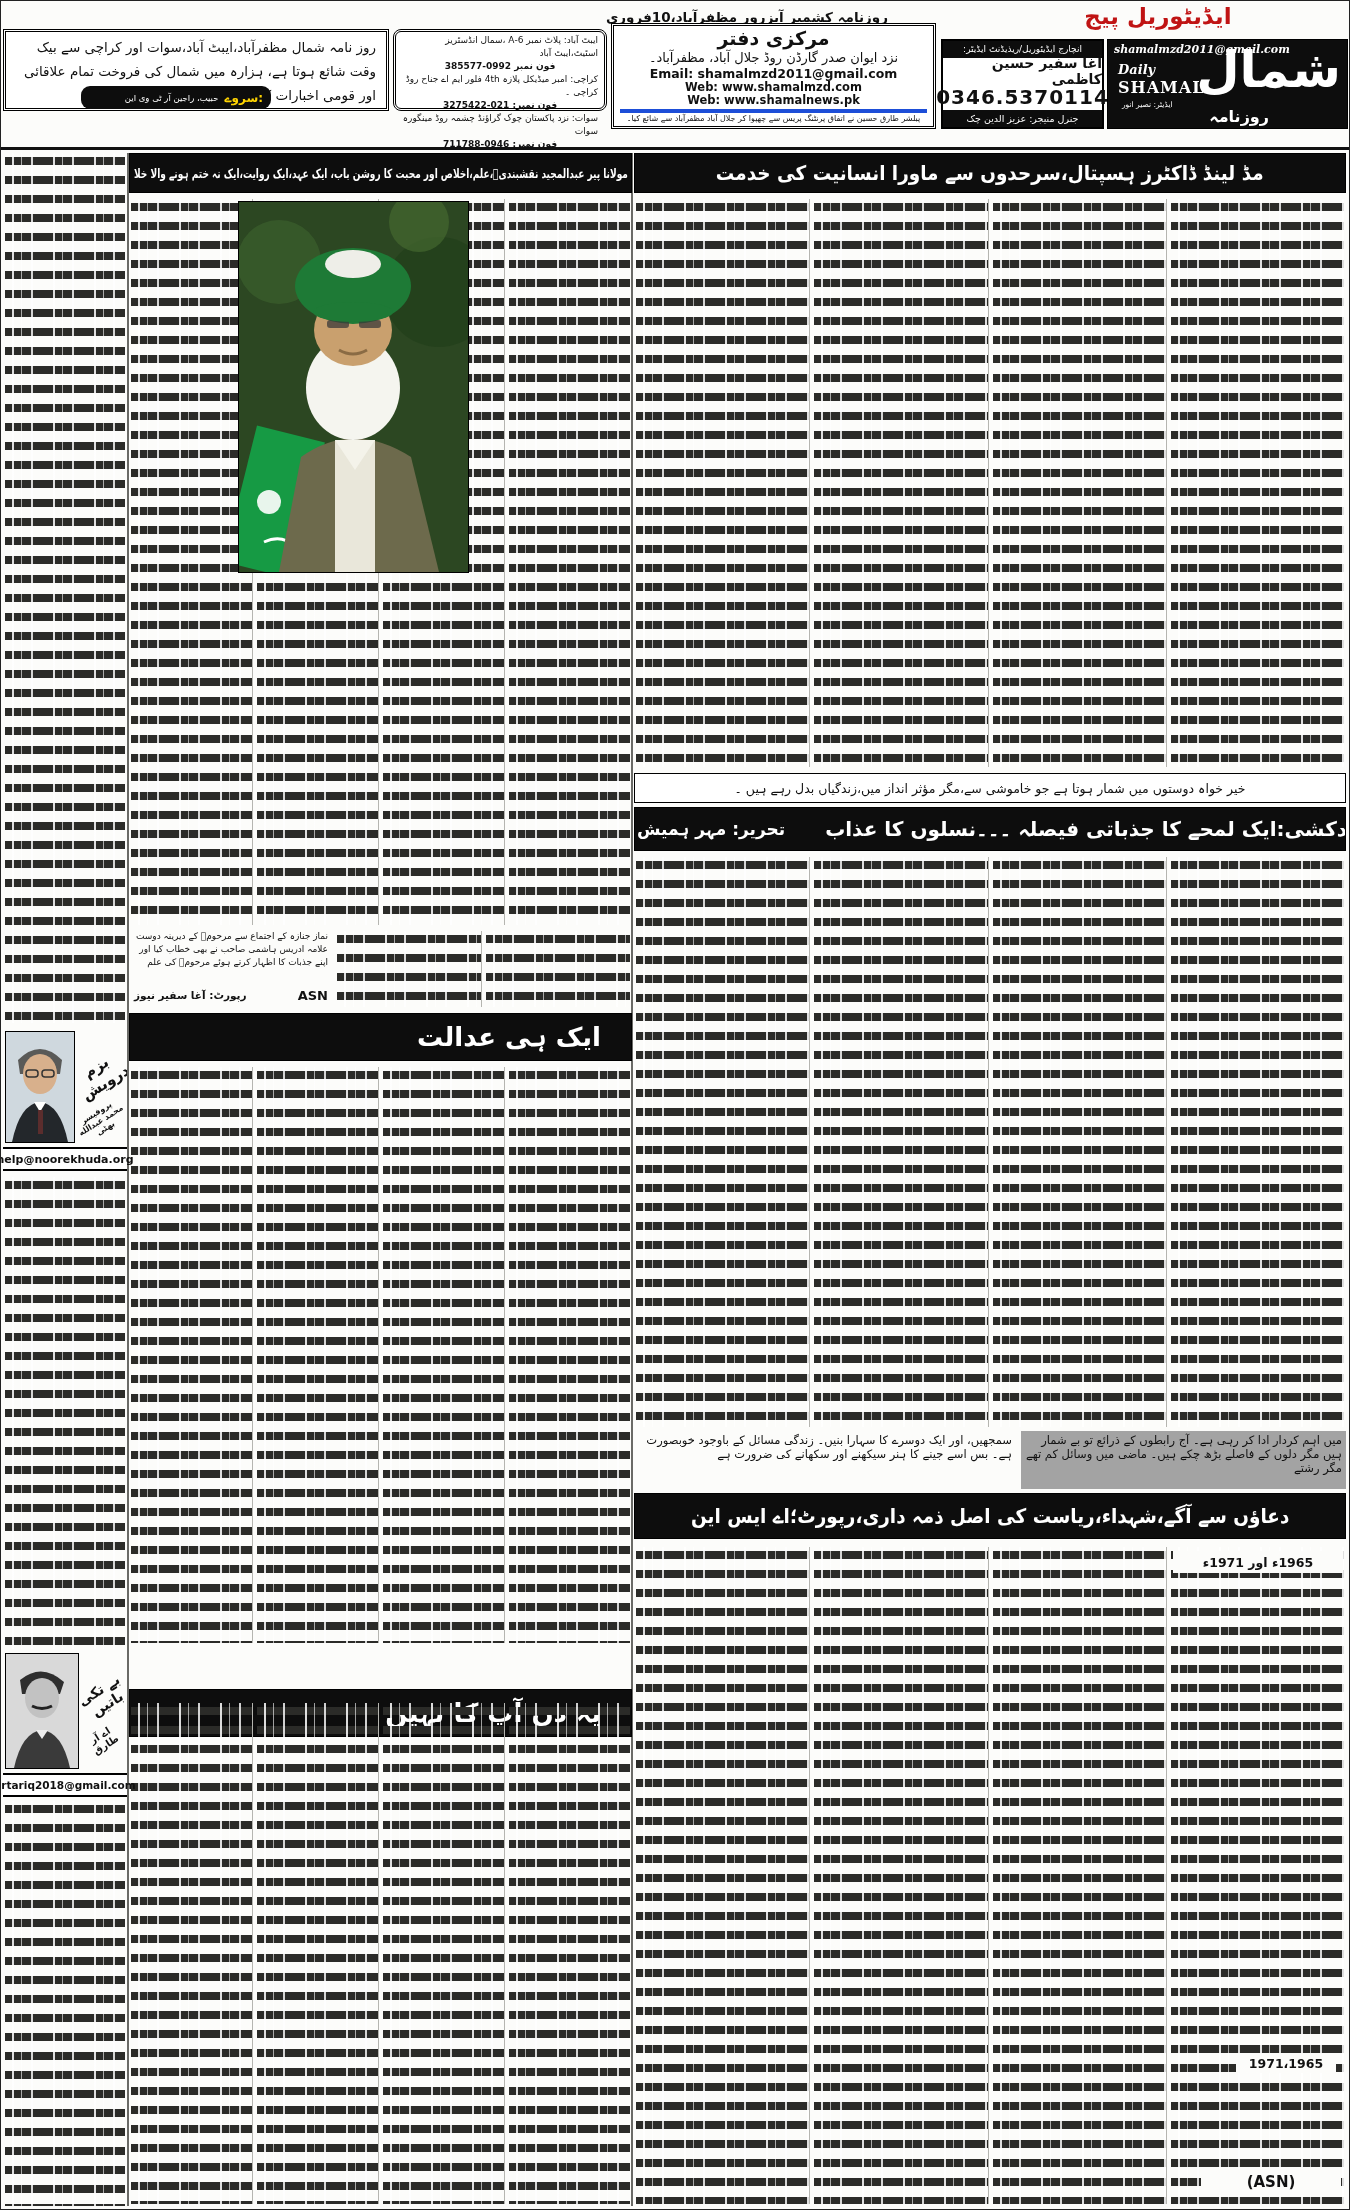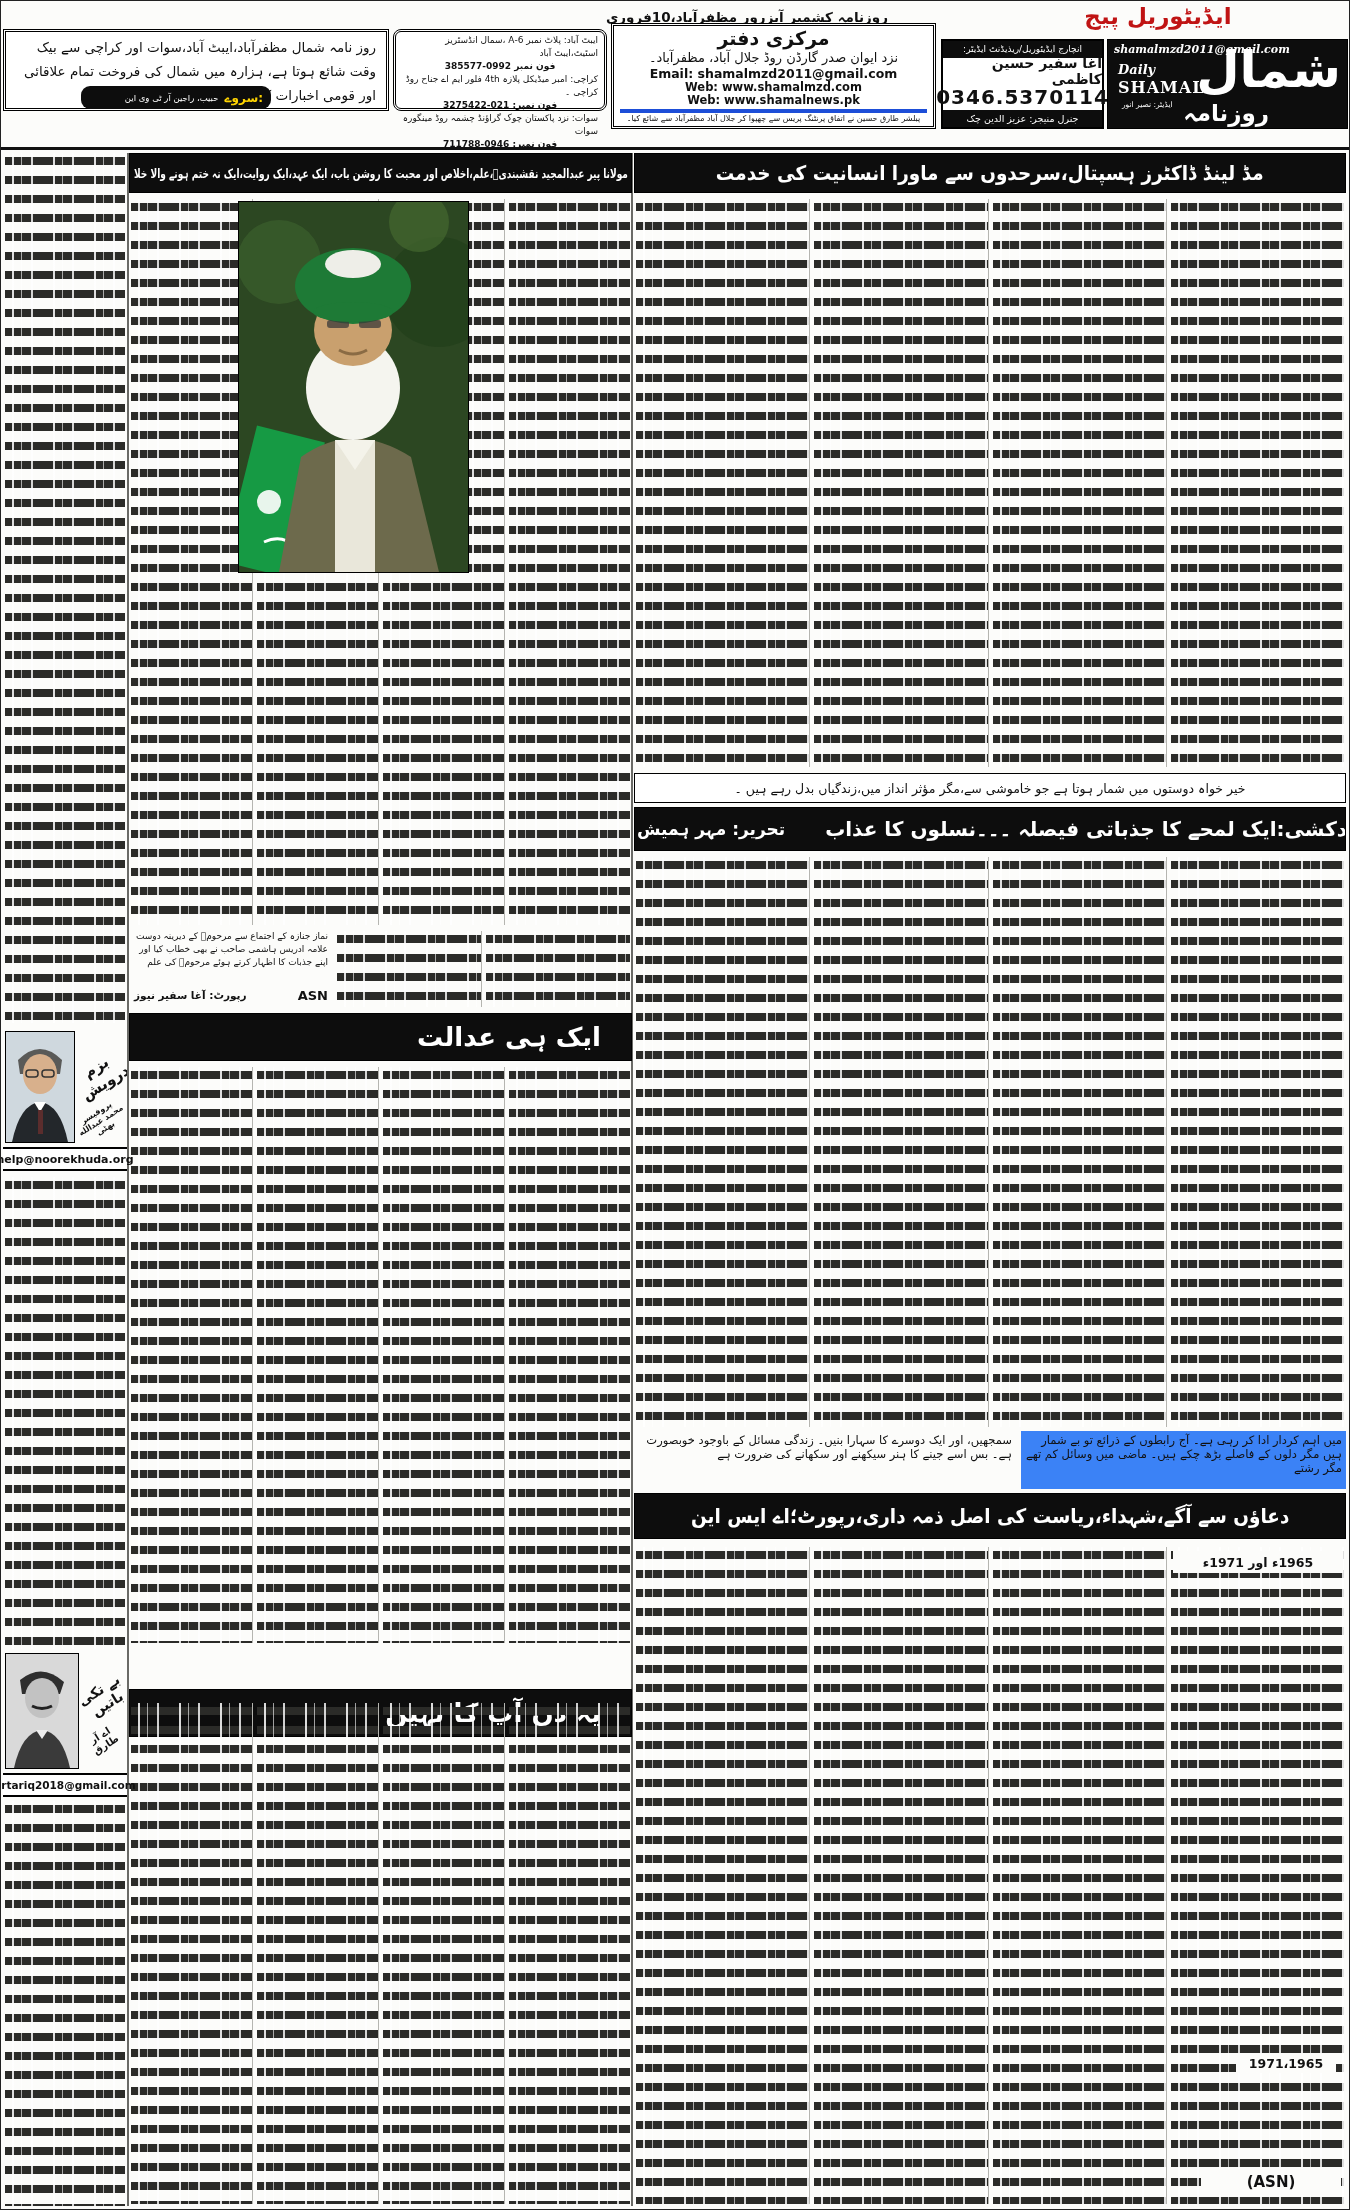--- a/index.html
+++ b/index.html
@@ -73,21 +73,21 @@
     <div class="ltr" style="font-size:20px;font-weight:bold;height:28px;display:flex;align-items:center;justify-content:center;letter-spacing:1px;">0346.5370114</div>
     <div style="background:#0d0d0d;color:#fff;font-size:9.5px;height:18px;display:flex;align-items:center;justify-content:center;">جنرل منیجر: عزیز الدین چک</div>
   </div>
 
   <div class="abs" style="left:1106px;top:38px;width:241px;height:90px;background:#0d0d0d;color:#fff;border:1px solid #000;">
     <div class="ltr" style="position:absolute;left:6px;top:3px;font-family:'DejaVu Serif',serif;font-style:italic;font-weight:bold;font-size:11px;">shamalmzd2011@gmail.com</div>
     <div class="ltr" style="position:absolute;left:10px;top:22px;font-family:'DejaVu Serif',serif;font-style:italic;font-weight:bold;font-size:13px;">Daily</div>
     <div class="ltr" style="position:absolute;left:10px;top:38px;font-family:'DejaVu Serif',serif;font-weight:bold;font-size:16px;letter-spacing:1px;">SHAMAL</div>
     <div style="position:absolute;left:14px;top:60px;font-size:7.5px;">ایڈیٹر: نصیر انور</div>
     <div class="rtl" style="position:absolute;right:6px;top:2px;font-size:50px;font-weight:bold;line-height:56px;">شمال</div>
-    <div class="rtl" style="position:absolute;right:78px;bottom:2px;font-size:23px;font-weight:bold;">روزنامہ</div>
+    <div class="rtl" style="position:absolute;right:78px;bottom:2px;font-size:16px;font-weight:bold;">روزنامہ</div>
   </div>
 
   <div class="abs" style="left:0;top:146px;width:1350px;height:3px;background:#111;"></div>
 
   <div class="abs vline" style="left:126px;top:152px;height:2053px;"></div>
   <div class="abs vline" style="left:630px;top:152px;height:2053px;"></div>
 
   <div class="abs band center rtl" style="left:633px;top:152px;width:712px;height:40px;font-size:20px;">
     <span class="squeeze92">مڈ لینڈ ڈاکٹرز ہسپتال،سرحدوں سے ماورا انسانیت کی خدمت</span>
   </div>
@@ -104,21 +104,21 @@
   <div class="abs band center rtl" style="left:633px;top:806px;width:712px;height:44px;font-size:20px;gap:40px;">
     <span>خودکشی:ایک لمحے کا جذباتی فیصلہ ۔۔۔نسلوں کا عذاب</span>
     <span style="font-size:17px;">تحریر: مہر ہمیش گل</span>
   </div>
   <div class="abs cols" style="left:633px;top:854px;width:712px;height:574px;">
     <div class="col fake"></div>
     <div class="col fake"></div>
     <div class="col fake"></div>
     <div class="col fake"></div>
   </div>
-  <div class="abs rtl utext" style="left:1020px;top:1430px;width:325px;height:58px;background:#3b82f6;font-size:11.5px;padding:2px 4px;">
+  <div class="abs rtl utext" style="left:1020px;top:1430px;width:325px;height:58px;background:#a3a3a3;font-size:11.5px;padding:2px 4px;">
     <span>میں اہم کردار ادا کر رہی ہے۔ آج رابطوں کے ذرائع تو بے شمار ہیں مگر دلوں کے فاصلے بڑھ چکے ہیں۔ ماضی میں وسائل کم تھے مگر رشتے</span>
   </div>
   <div class="abs rtl utext" style="left:637px;top:1430px;width:378px;height:58px;background:#fcfcfa;font-size:11.5px;padding:2px 4px;">
     <span>سمجھیں، اور ایک دوسرے کا سہارا بنیں۔ زندگی مسائل کے باوجود خوبصورت ہے۔ بس اسے جینے کا ہنر سیکھنے اور سکھانے کی ضرورت ہے</span>
   </div>
 
   <div class="abs band center rtl" style="left:633px;top:1492px;width:712px;height:46px;font-size:20px;">
     <span class="squeeze92">دعاؤں سے آگے،شہداء،ریاست کی اصل ذمہ داری،رپورٹ؛اے ایس این</span>
   </div>
   <div class="abs cols" style="left:633px;top:1544px;width:712px;height:661px;">

